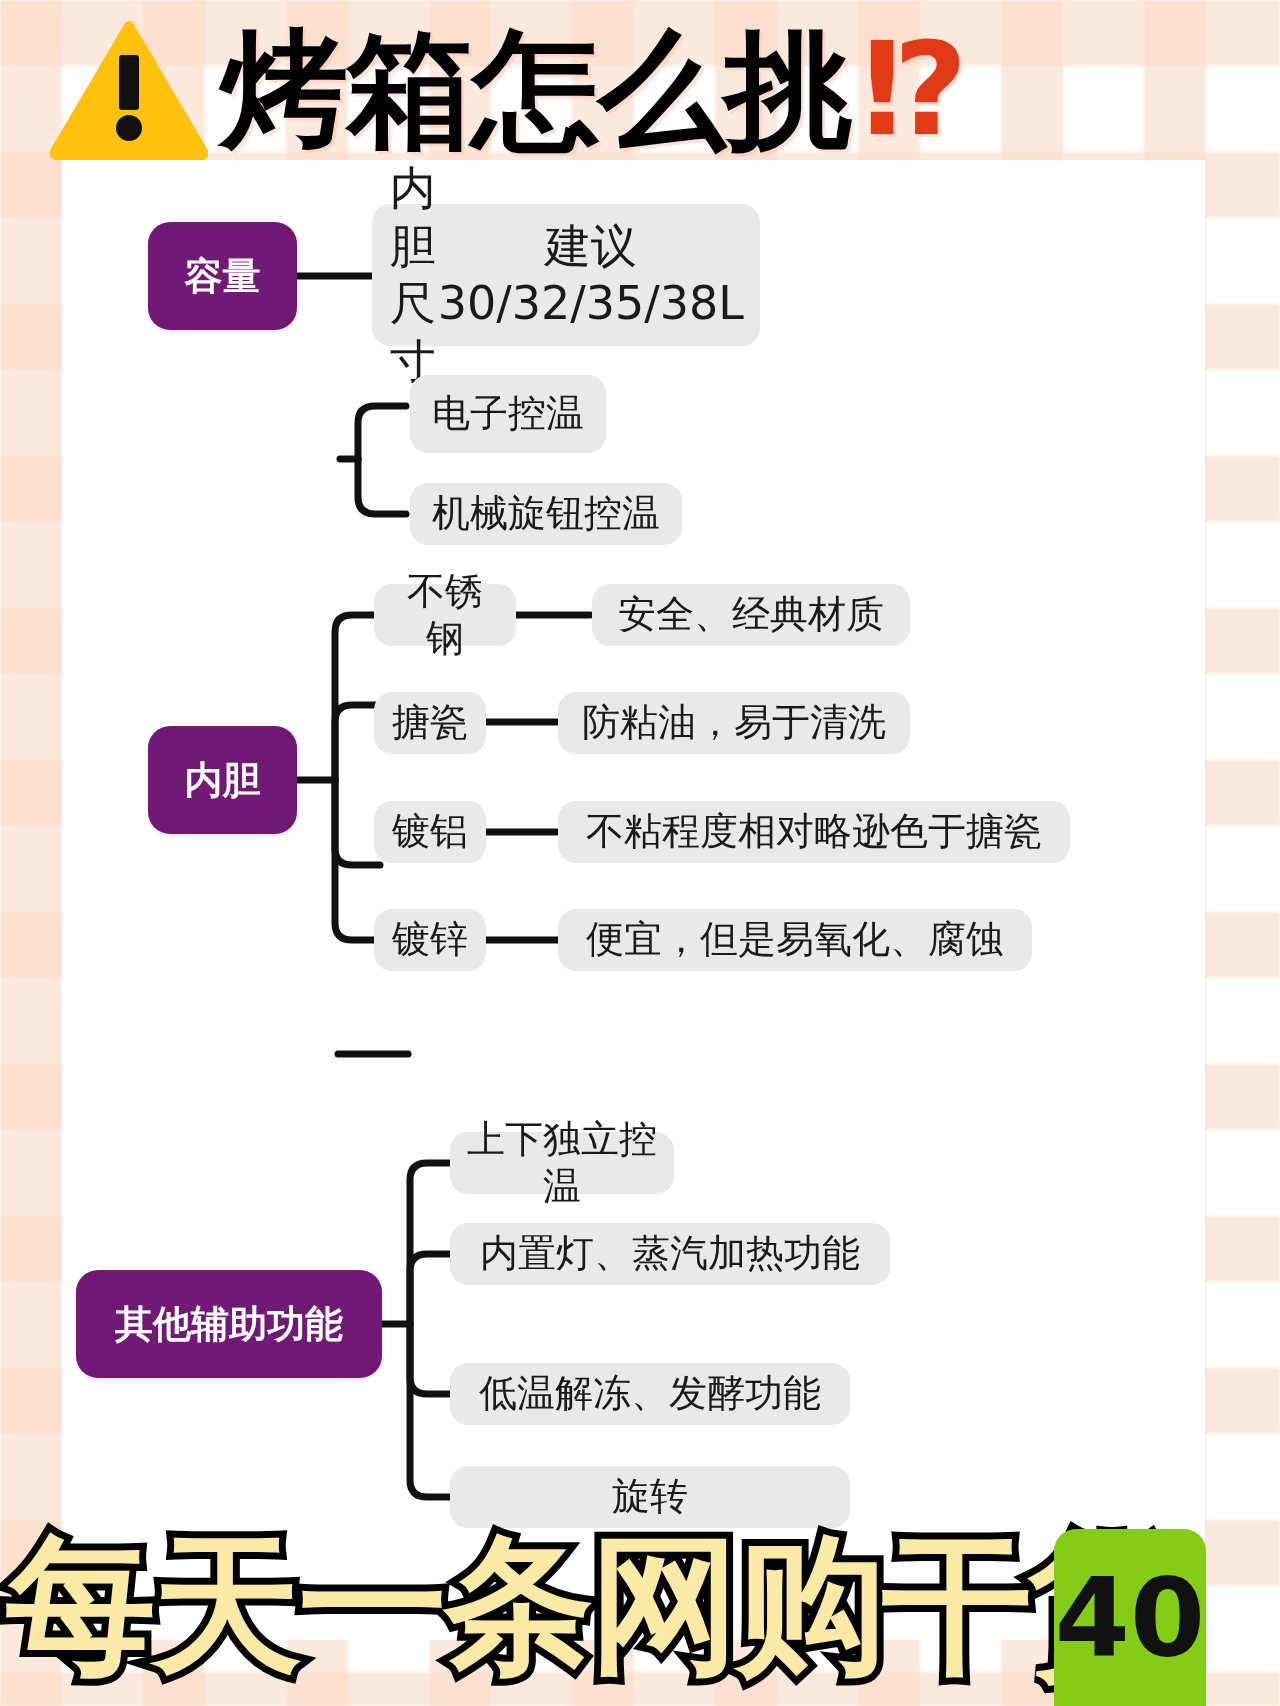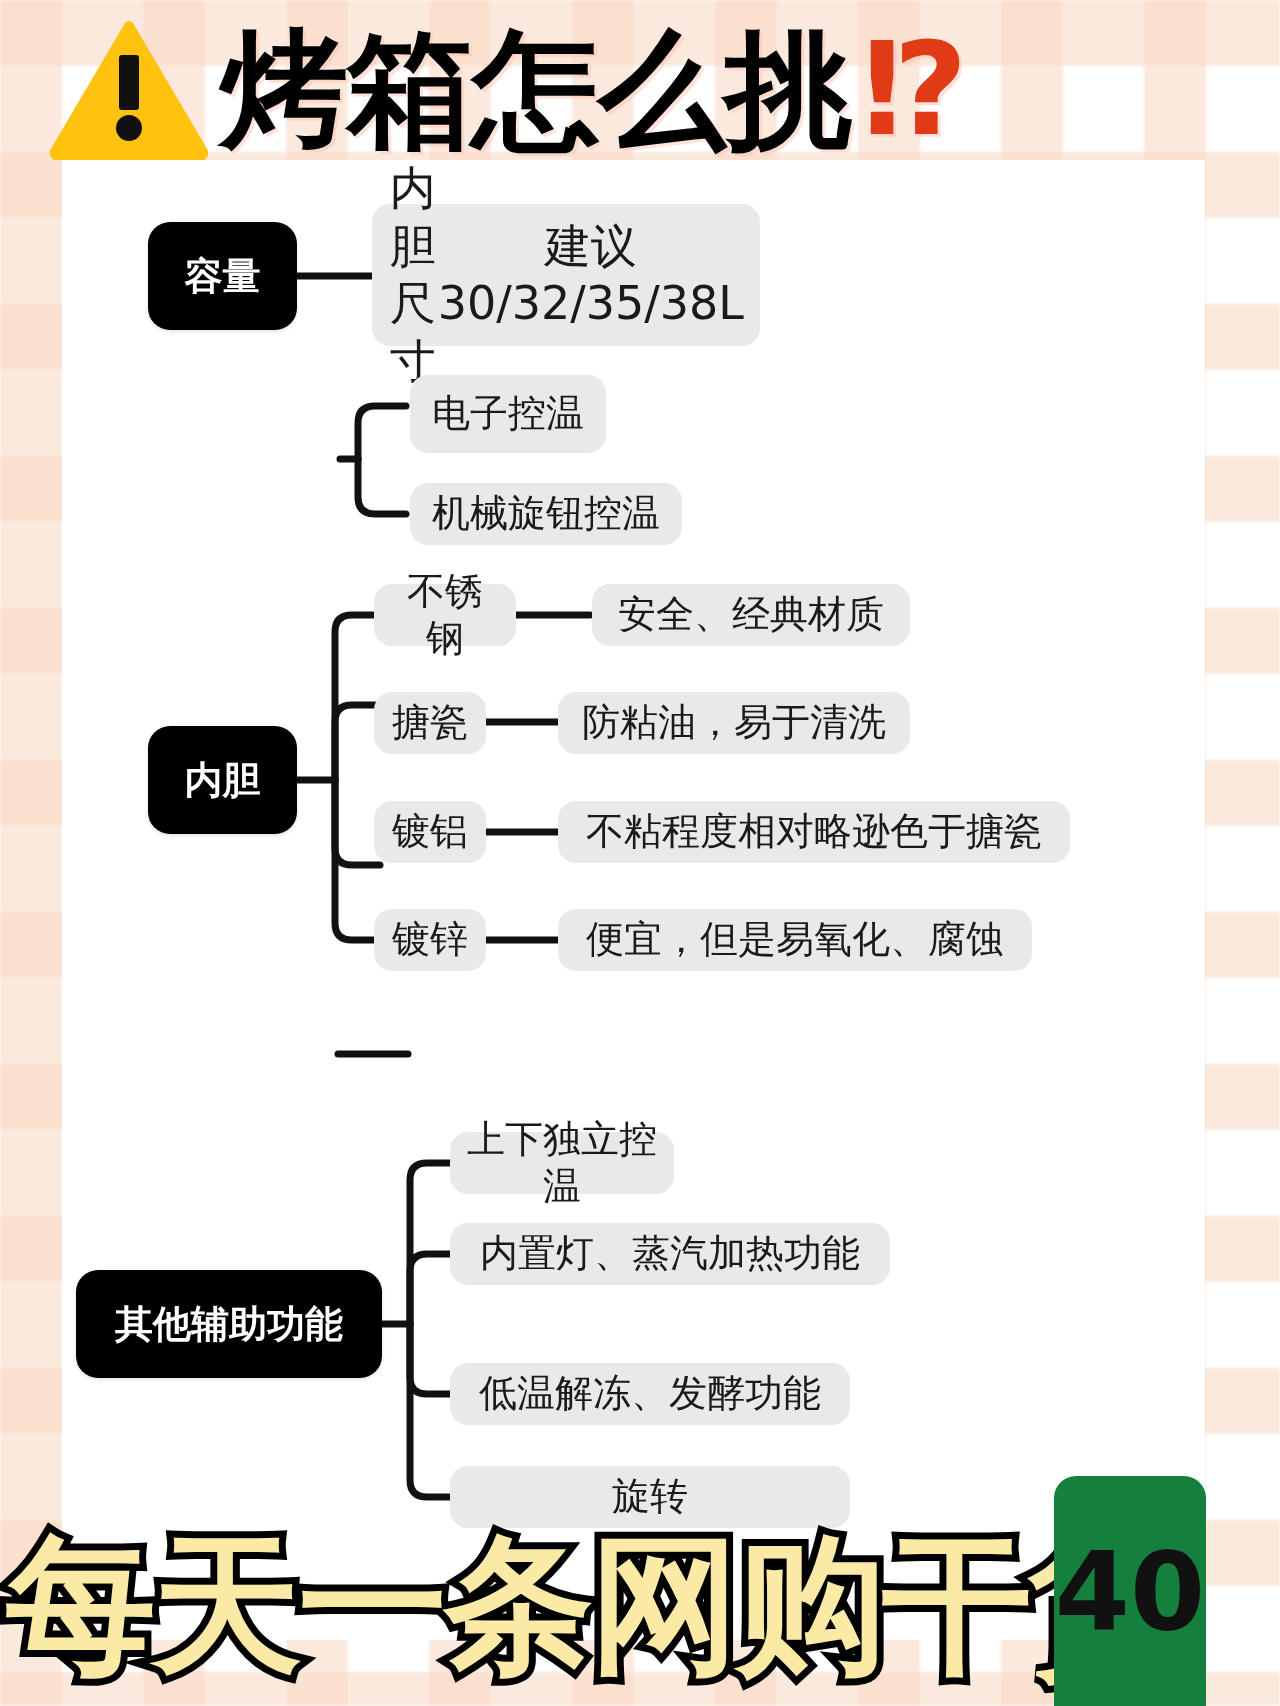--- a/index.html
+++ b/index.html
@@ -55,21 +55,21 @@
   
   #map { position:absolute; left:0; top:0; width:1280px; height:1706px; z-index:3; }
 
   .node {
     position:absolute;
     display:flex; align-items:center; justify-content:center;
     text-align:center;
     font-family:"DejaVu Sans","Liberation Sans",sans-serif;
   }
   .root {
-    background:#000000; color:#ffffff;
+    background:#701a75; color:#ffffff;
     border-radius:22px; font-weight:bold; font-size:38px;
     box-shadow:0 2px 4px rgba(0,0,0,.10);
   }
   .pill {
     background:#E9E9E9; color:#1a1a1a;
     border-radius:18px; font-size:38px; font-weight:500;
     padding:0 16px; line-height:1.25;
   }
   .pill.two-line { font-size:46px; flex-direction:row; }
 
@@ -86,22 +86,22 @@
     font-size:150px; font-weight:bold; line-height:1;
     font-family:"DejaVu Sans","Liberation Sans",sans-serif;
     color:#FAEAA6;
     -webkit-text-stroke:14px #000000;
     paint-order:stroke fill;
     letter-spacing:-4px;
     white-space:nowrap;
   }
   #banner-badge {
     position:absolute; right:74px; bottom:0;
-    width:152px; height:230px;
-    background:#15803d;
+    width:152px; height:177px;
+    background:#84cc16;
     border-radius:22px 22px 0 0;
     display:flex; align-items:center; justify-content:center;
   }
   #banner-badge span {
     font-size:108px; font-weight:bold; color:#111111;
     font-family:"DejaVu Sans","Liberation Sans",sans-serif;
   }
 </style>
 </head>
 <body>

